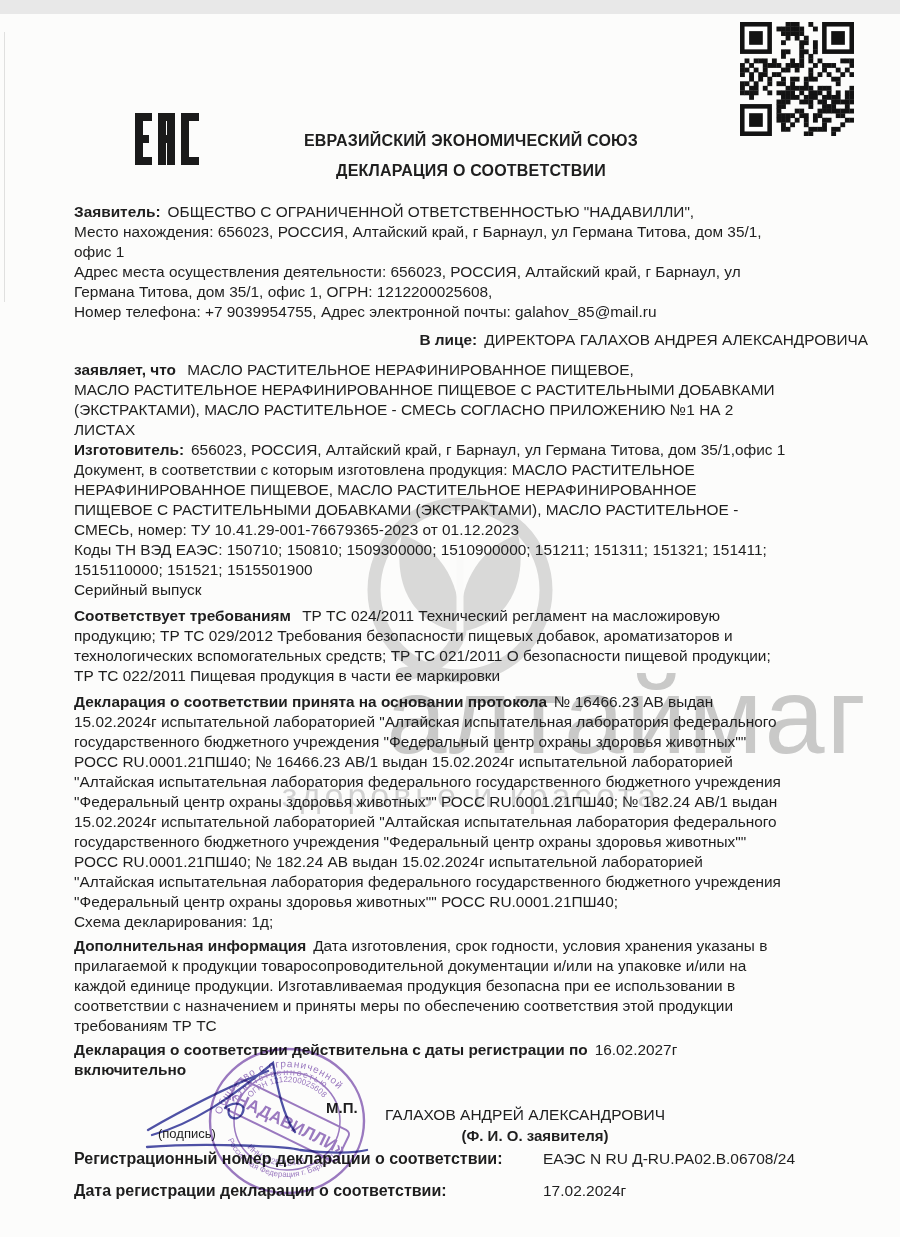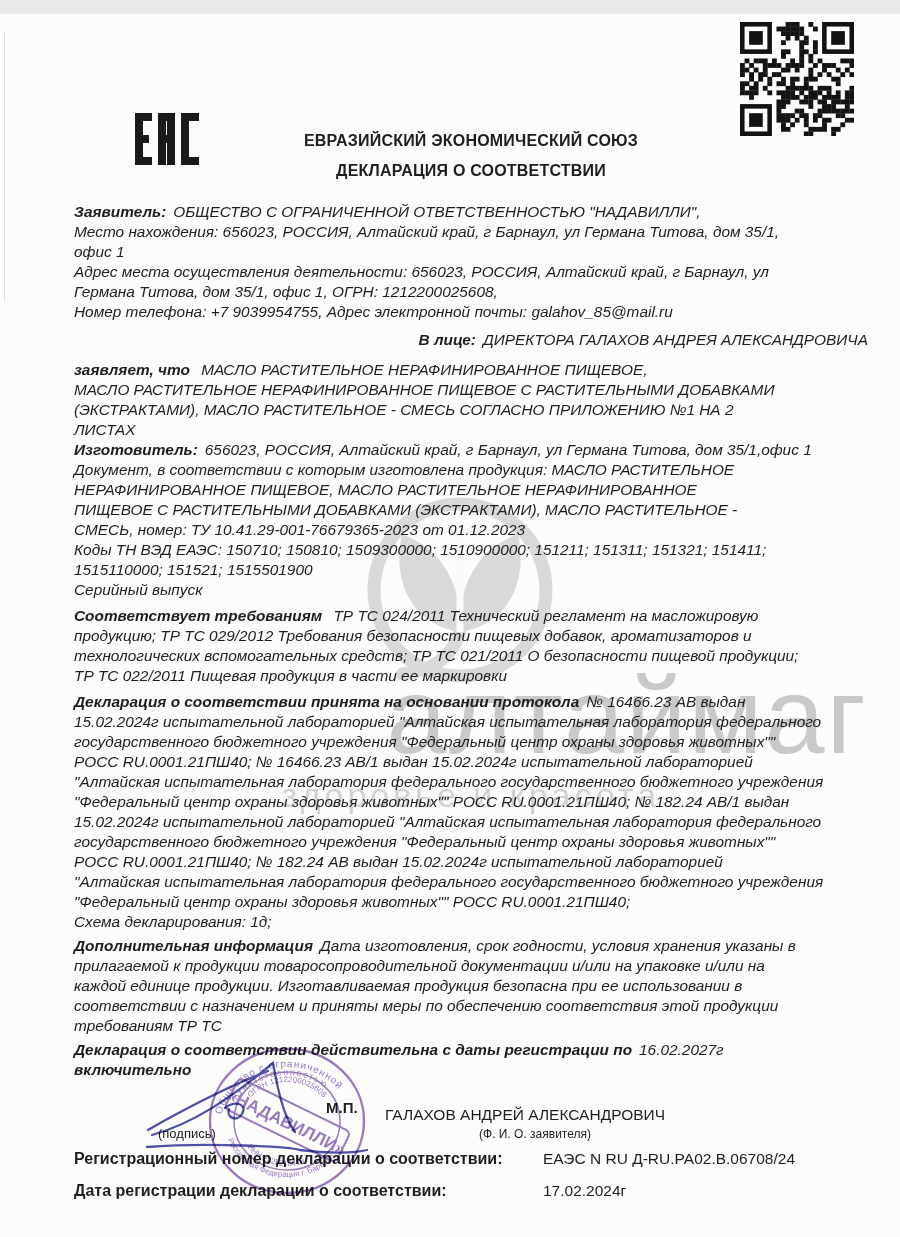--- a/index.html
+++ b/index.html
@@ -16,30 +16,30 @@
   .title.t1{top:118px;}
   .title.t2{top:148px;}
   
   .wm-emblem{position:absolute;left:352px;top:468px;opacity:.5;mix-blend-mode:multiply;z-index:0;}
   .wm1{position:absolute;left:74px;top:648px;width:794px;text-align:right;
        font-size:108px;font-weight:normal;line-height:1;letter-spacing:2px;
        color:rgba(150,150,150,.5);z-index:0;}
   .wm2{position:absolute;left:74px;top:762px;width:794px;text-align:center;
        font-size:34px;letter-spacing:4px;color:rgba(160,160,160,.45);z-index:0;}
   
-  .flow{position:absolute;left:74px;top:188px;width:794px;font-size:15.4px;line-height:20px;z-index:2;font-style:italic;}
+  .flow{position:absolute;left:74px;top:188px;width:794px;font-size:15.4px;line-height:20px;z-index:2;}
   .ln{white-space:nowrap;}
   .b{font-weight:bold;}
   .sp{margin-right:7px;}
   .mt8{margin-top:8px;text-align:right;} .mt10{margin-top:10px;} .mt6{margin-top:6px;} .mt4{margin-top:4px;}
   
   .abs{position:absolute;z-index:2;white-space:nowrap;}
   .mp{left:326px;top:1085px;font-weight:bold;font-size:15px;text-align:center;}
   .signer-name{left:385px;top:1092px;font-size:15.5px;}
-  .signer-cap{left:420px;top:1113px;width:230px;text-align:center;font-size:12px;font-weight:normal;}
+  .signer-cap{left:420px;top:1113px;width:230px;text-align:center;font-size:15px;font-weight:bold;}
   .sig-cap{left:158px;top:1112px;font-size:13px;}
   .reg-label{left:74px;font-weight:bold;font-size:16px;}
   .reg-value{left:543px;font-size:15.5px;}
   .row1{top:1136px;} .row2{top:1168px;}
   .stamp{position:absolute;left:205px;top:1031px;opacity:.85;mix-blend-mode:multiply;z-index:3;}
   .signature{position:absolute;left:128px;top:1032px;opacity:.9;mix-blend-mode:multiply;z-index:4;}
 </style>
 </head>
 <body>
 

